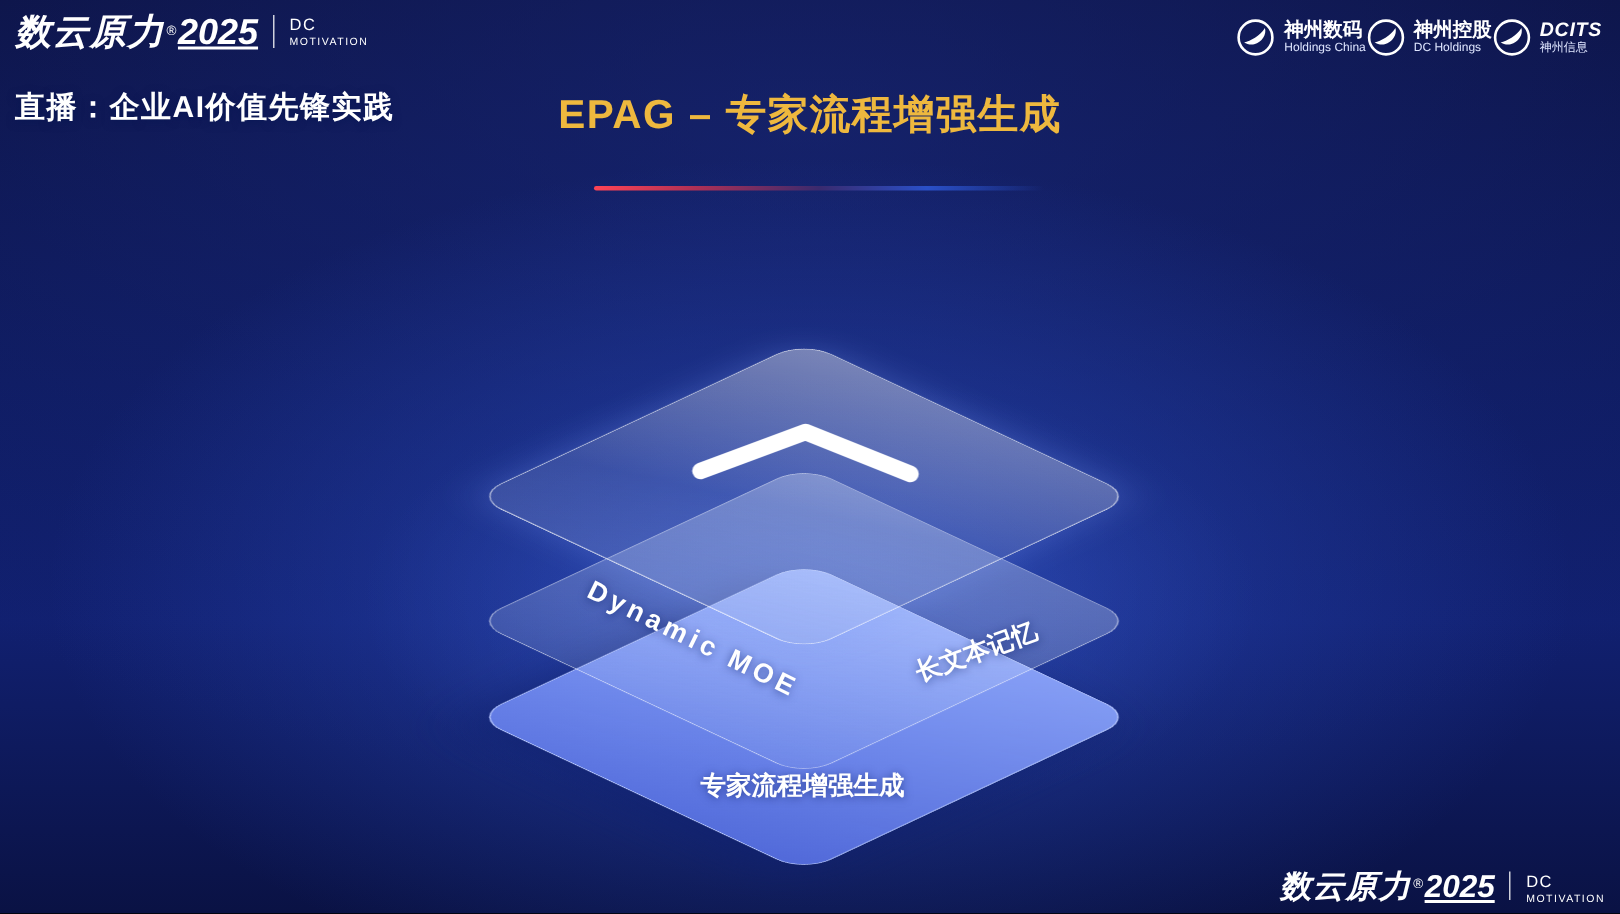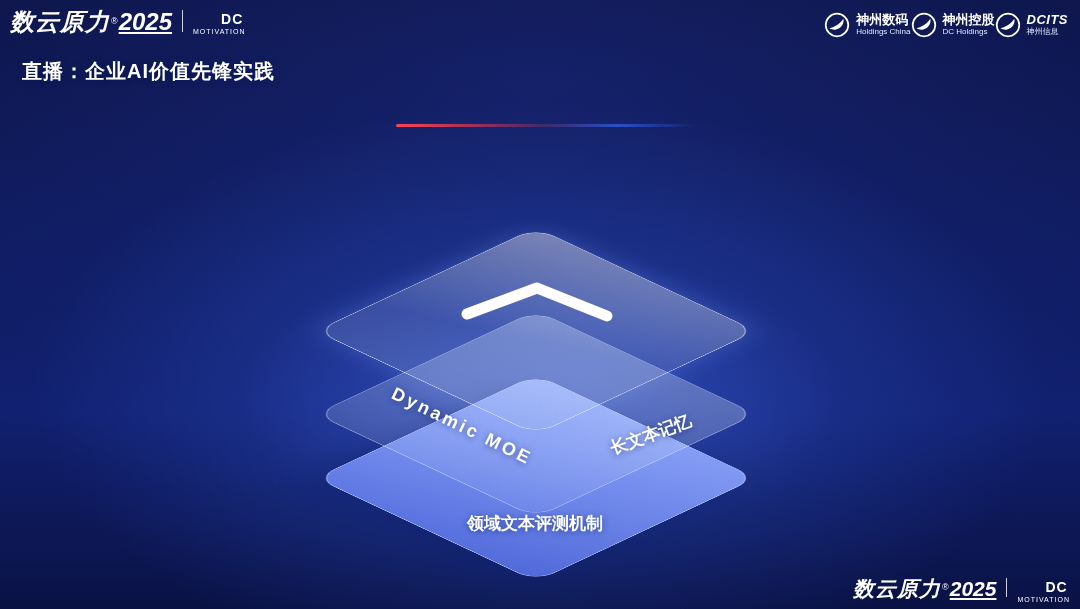--- a/index.html
+++ b/index.html
@@ -21,29 +21,28 @@
   }
 
   
   .brand{display:flex;align-items:flex-start;gap:6px;}
   .brand-tl{position:absolute;left:10px;top:10px;}
   .brand-name{font-size:24px;font-weight:700;font-style:italic;letter-spacing:1px;line-height:1;}
   .brand-reg{font-size:9px;vertical-align:super;margin:0 1px;}
   .brand-year{font-size:24px;font-weight:900;font-style:italic;line-height:1;text-decoration:underline;}
   .brand-divider{width:1px;height:22px;background:rgba(255,255,255,0.8);margin:0 4px;}
   .brand-col{display:flex;flex-direction:column;line-height:1;padding-top:2px;}
-  .brand-dc{font-size:14px;font-weight:700;letter-spacing:1px;margin-left:28px;}
+  .brand-dc{font-size:11px;font-weight:400;letter-spacing:1px;}
   .brand-motivation{font-size:7px;letter-spacing:1px;margin-top:2px;}
 
   
   .live-subtitle{
     position:absolute;left:10px;top:58px;
     font-size:20px;font-weight:800;letter-spacing:1px;color:#fff;
     text-shadow:0 1px 6px rgba(0,20,80,0.6);
-    margin-left:12px;
   }
 
   
   .epag-title{
     position:absolute;left:0;right:0;top:58px;
     text-align:center;font-size:27px;font-weight:800;letter-spacing:1px;
     color:#eeb83e;
   }
   .title-underline{
     position:absolute;left:50%;top:124px;transform:translateX(-48%);
@@ -126,20 +125,21 @@
     <span><span class="brand-name">数云原力</span><span class="brand-reg">®</span><span class="brand-year">2025</span></span>
     <span class="brand-divider"></span>
     <span class="brand-col">
       <span class="brand-dc">DC</span>
       <span class="brand-motivation">MOTIVATION</span>
     </span>
   </div>
 
   <div class="live-subtitle">直播：企业AI价值先锋实践</div>
 
+  <div class="epag-title">EPAG – 专家流程增强生成</div>
   <div class="title-underline"></div>
 
   <div class="partners">
     <div class="partner">
       <svg class="partner-icon" viewBox="0 0 24 24">
         <circle cx="12" cy="12" r="10.4" fill="none" stroke="#fff" stroke-width="1.6"></circle>
         <path d="M5 15 C 9 14.2, 14.6 11.2, 17.8 6.2 C 19 10.2, 16 15, 11.2 16.1 C 9 16.6, 6.6 16, 5 15 Z" fill="#fff"></path>
       </svg>
       <span class="partner-text">
         <span class="partner-name">神州数码</span>
@@ -173,21 +173,21 @@
     <div class="layer layer-bottom"></div>
     <div class="layer layer-middle"></div>
     <div class="layer layer-top"></div>
 
     <svg class="chevron" width="160" height="48" viewBox="0 0 160 48">
       <path d="M10 38 L80 12 L150 40" fill="none" stroke="#fff" stroke-width="11" stroke-linecap="round" stroke-linejoin="round"></path>
     </svg>
 
     <div class="stack-label label-moe">Dynamic MOE</div>
     <div class="stack-label label-memory">长文本记忆</div>
-    <div class="stack-label label-bottom">领域文本评测机制</div>
+    <div class="stack-label label-bottom">专家流程增强生成</div>
   </div>
 
   <div class="brand brand-br">
     <span><span class="brand-name">数云原力</span><span class="brand-reg">®</span><span class="brand-year">2025</span></span>
     <span class="brand-divider"></span>
     <span class="brand-col">
       <span class="brand-dc">DC</span>
       <span class="brand-motivation">MOTIVATION</span>
     </span>
   </div>

